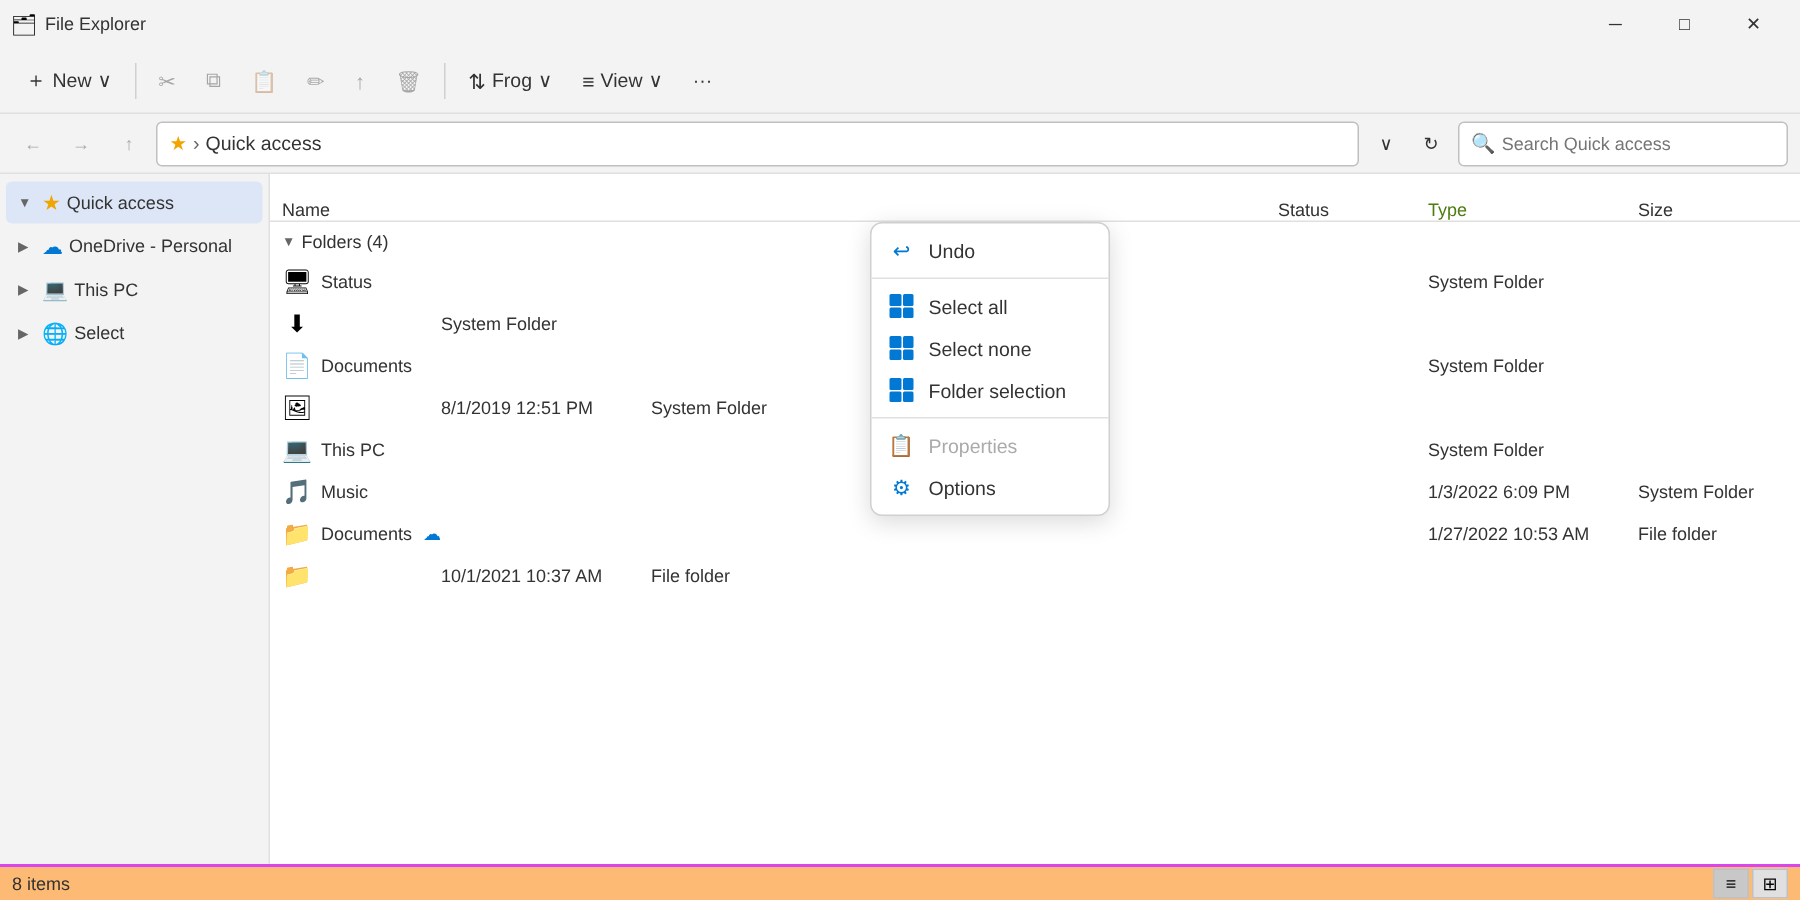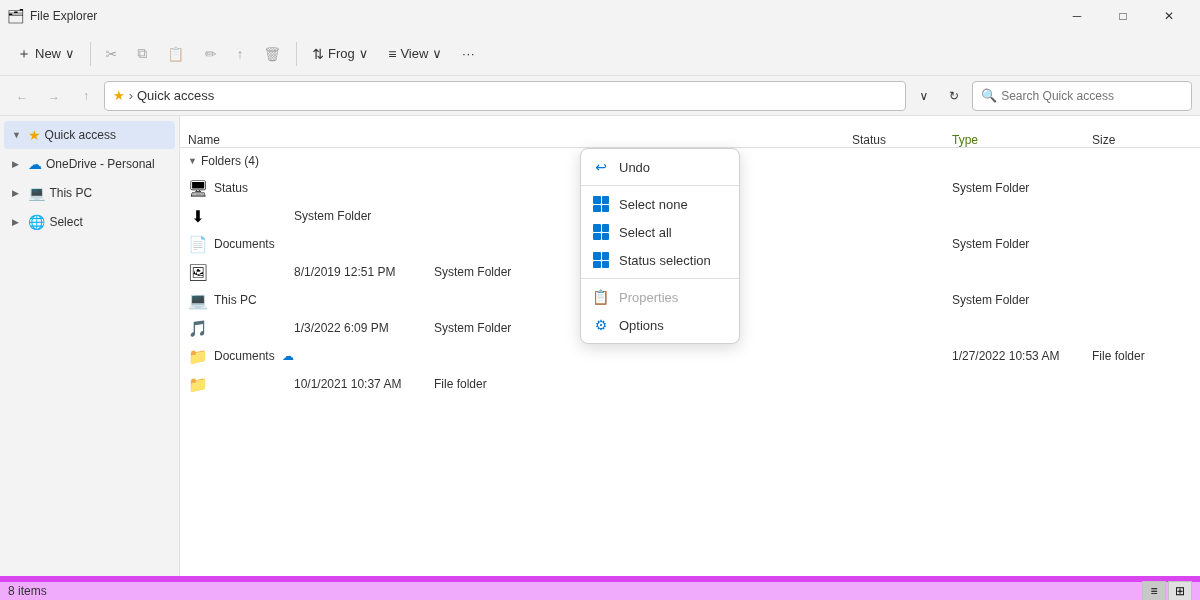--- a/index.html
+++ b/index.html
@@ -228,22 +228,22 @@
     .file-row .file-icon { font-size: 16px; margin-right: 6px; width: 20px; text-align: center; }
     .file-row .file-name { flex: 1; font-size: 12px; color: #333; }
     .file-row .file-status { width: 80px; font-size: 12px; color: #333; }
     .file-row .file-type { width: 140px; font-size: 12px; color: #333; }
     .file-row .file-size { width: 100px; font-size: 12px; color: #333; }
     .cloud-icon { font-size: 12px; color: #0078d4; margin-left: 4px; }
 
     
     .status-bar {
       height: 24px;
-      background: #f0abfc;
-      border-top: 6px solid #d946ef;
+      background: #fdba74;
+      border-top: 2px solid #d946ef;
       display: flex;
       align-items: center;
       justify-content: space-between;
       padding: 0 8px;
       flex-shrink: 0;
     }
     .status-text { font-size: 12px; color: #333; }
     .view-controls { display: flex; gap: 2px; }
     .view-btn {
       width: 24px;
@@ -458,20 +458,21 @@
     </div>
     <div class="file-row">
       <span class="file-icon">💻</span>
       <span class="file-name">This PC</span>
       <span class="file-status"></span>
       <span class="file-type">System Folder</span>
       <span class="file-size"></span>
     </div>
     <div class="file-row">
       <span class="file-icon">🎵</span>
+      <span class="file-name">Music</span>
       <span class="file-status"></span>
       <span class="file-type">1/3/2022 6:09 PM</span>
       <span class="file-size">System Folder</span>
     </div>
     <div class="file-row">
       <span class="file-icon">📁</span>
       <span class="file-name">
         <span>Documents</span>
         <span class="cloud-icon">☁</span>
       </span>
@@ -494,43 +495,43 @@
       <div class="menu-separator"></div>
       <div class="menu-item">
         <span class="menu-icon">
           <span class="menu-icon-grid">
             <span></span>
               <span></span>
               <span></span>
               <span></span>
           </span>
         </span>
+        <span>Select all</span>
+      </div>
+      <div class="menu-item">
+        <span class="menu-icon">
+          <span class="menu-icon-grid">
+            <span></span>
+              <span></span>
+              <span></span>
+              <span></span>
+          </span>
+        </span>
         <span>Select none</span>
       </div>
       <div class="menu-item">
         <span class="menu-icon">
           <span class="menu-icon-grid">
             <span></span>
               <span></span>
               <span></span>
               <span></span>
           </span>
         </span>
-        <span>Select all</span>
-      </div>
-      <div class="menu-item">
-        <span class="menu-icon">
-          <span class="menu-icon-grid">
-            <span></span>
-              <span></span>
-              <span></span>
-              <span></span>
-          </span>
-        </span>
-        <span>Status selection</span>
+        <span>Folder selection</span>
       </div>
       <div class="menu-separator"></div>
       <div class="menu-item disabled">
         <span class="menu-icon">📋</span>
         <span>Properties</span>
       </div>
       <div class="menu-item">
         <span class="menu-icon options-icon">⚙</span>
         <span>Options</span>
       </div>

